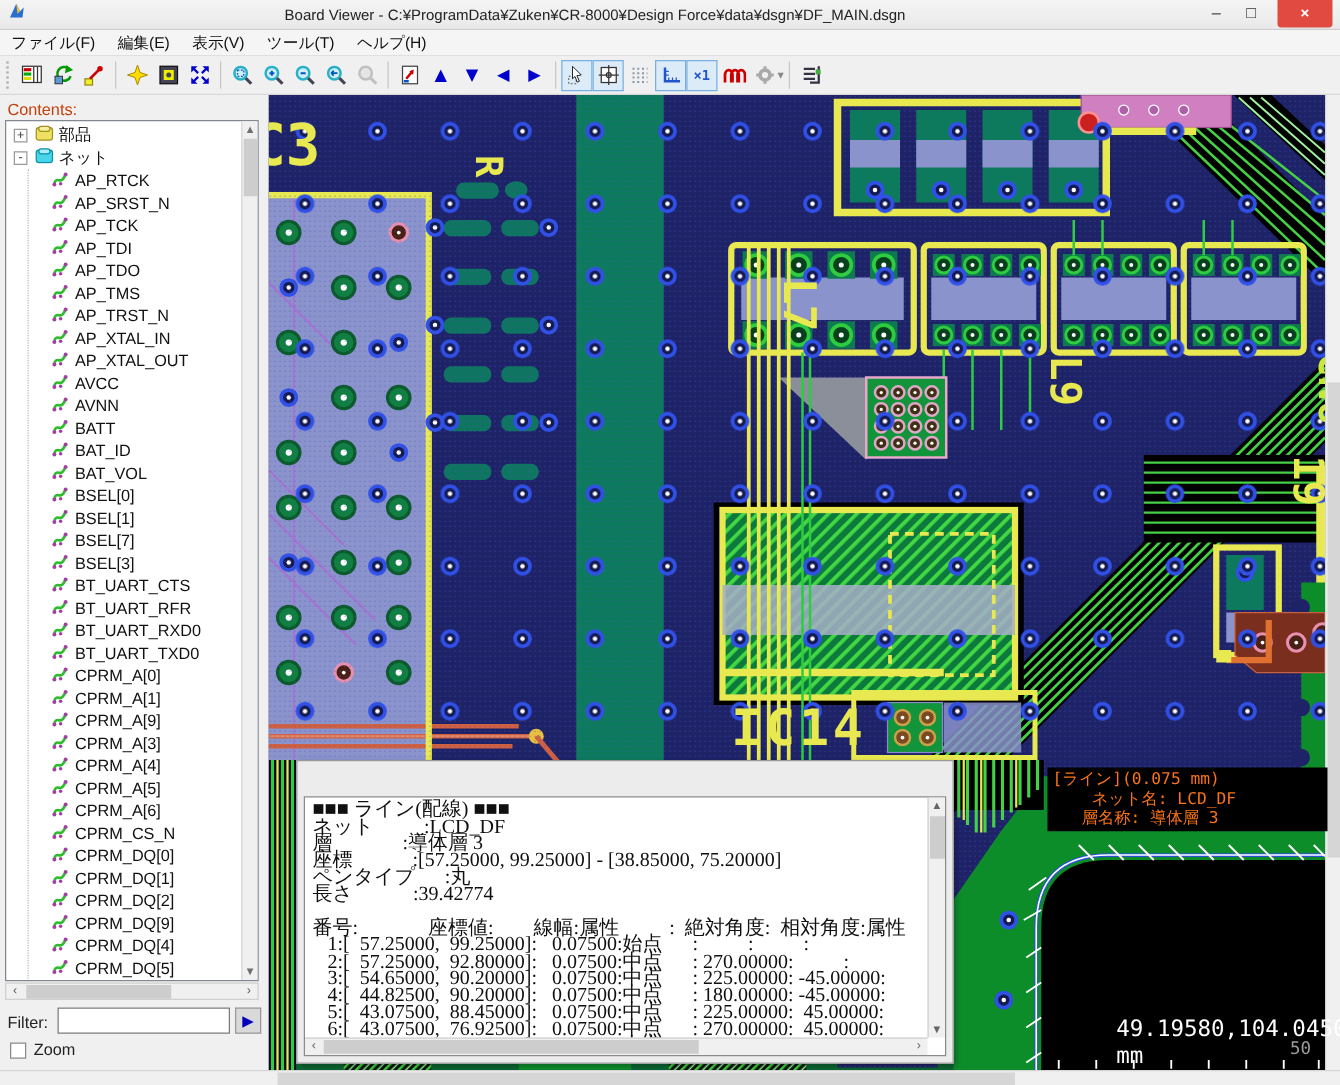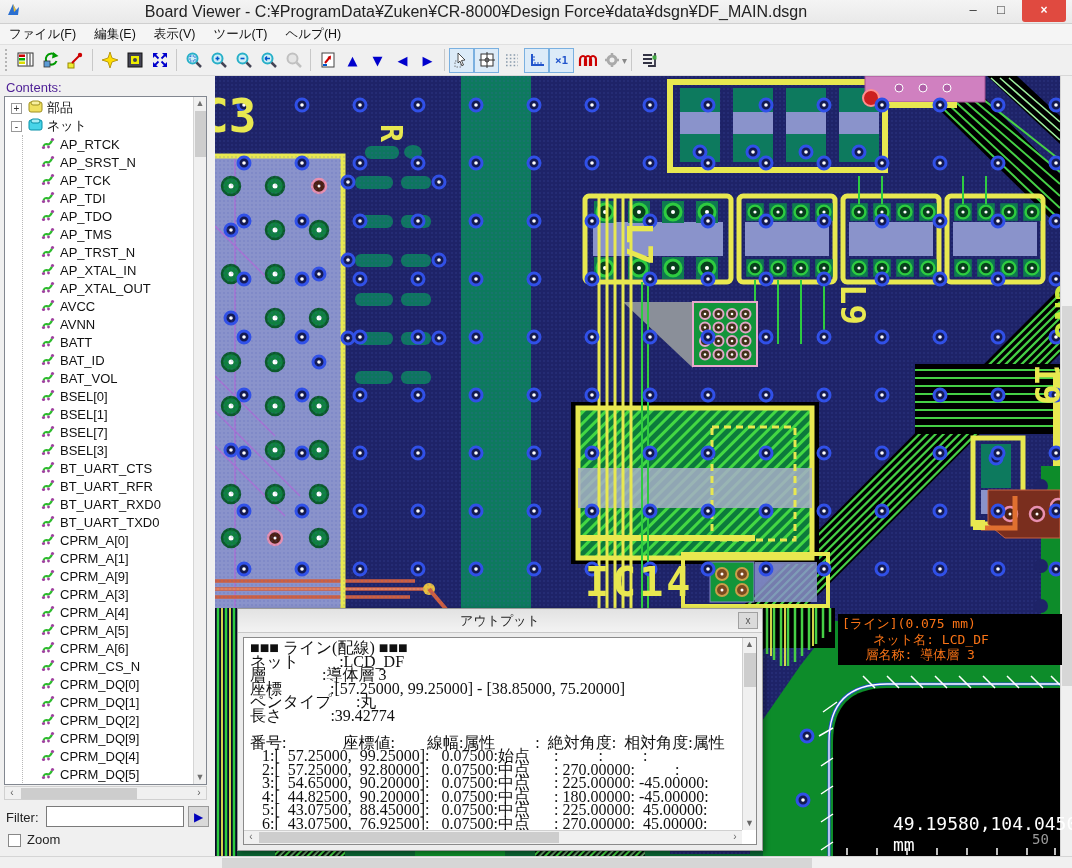--- a/index.html
+++ b/index.html
@@ -4,21 +4,21 @@
 <style>
   * { margin:0; padding:0; box-sizing:border-box; }
   html,body { width:1072px; height:868px; overflow:hidden; background:#f0f0f0;
     font-family:"Liberation Sans", sans-serif; }
 
   
   #titlebar { position:absolute; left:0; top:0; width:1072px; height:24px;
     background:linear-gradient(#f4f4f4,#e9e9e9); border-bottom:1px solid #cfcfcf;
     display:flex; align-items:center; }
   #title-text { position:absolute; left:0; right:120px; text-align:center;
-    font-size:16px; color:#222; white-space:nowrap; }
+    font-size:12px; color:#222; white-space:nowrap; }
   #app-logo { margin-left:6px; }
   .winbtn { position:absolute; top:0; height:22px; text-align:center; line-height:20px;
     font-size:13px; color:#333; width:26px; cursor:default; }
   #btn-min { right:86px; }
   #btn-max { right:58px; }
   #btn-close { right:6px; width:44px; background:#e04a40; color:#fff; height:22px;
     border-radius:0 0 3px 3px; font-size:12px; font-weight:bold; }
 
   #menubar { position:absolute; left:0; top:24px; width:1072px; height:21px;
     background:#f5f5f5; border-bottom:1px solid #e0e0e0; display:flex; align-items:center; }
@@ -30,21 +30,21 @@
   .tb { width:25px; height:25px; background:transparent; border:1px solid transparent;
     display:flex; align-items:center; justify-content:center; padding:0; }
   .tb svg { width:20px; height:20px; }
   .tb.tb-active { border:1px solid #7ab0e0; background:#dcebf8; }
   .tb-tri { font-size:13px; color:#0000cc; font-family:"DejaVu Sans", sans-serif; }
   .sep { width:1px; height:22px; background:#c8c8c8; margin:0 4px; }
   .dd-arrow { font-size:10px; color:#888; margin-left:-2px; }
   .x1-label { font-size:11px; font-weight:bold; color:#2255cc; font-family:"DejaVu Sans Mono", monospace; }
 
   
-  #contents-label { position:absolute; left:6px; top:80px; font-size:13px; color:#4c1d95; }
+  #contents-label { position:absolute; left:6px; top:80px; font-size:13px; color:#c2410c; }
   #tree-box { position:absolute; left:4px; top:96px; width:203px; height:689px;
     background:#fff; border:1px solid #828790; overflow:hidden; }
   #tree-scroll-v { position:absolute; right:0; top:0; width:13px; height:100%;
     background:#f0f0f0; border-left:1px solid #d5d5d5; font-size:9px; color:#707070; text-align:center; }
   #tree-thumb { position:absolute; left:1px; top:14px; width:11px; height:46px; background:#cdcdcd; }
   .scroll-arrow { height:13px; line-height:13px; }
   #tree-items { position:absolute; left:0; top:2px; width:188px; }
   .tree-row { height:18px; display:flex; align-items:center; font-size:13px; color:#111; white-space:nowrap; }
   .expander { width:11px; height:11px; border:1px solid #999; background:#fff; margin-left:6px;
     font-size:10px; line-height:9px; text-align:center; color:#333; flex:0 0 auto; }
@@ -1016,24 +1016,20 @@
 <div id="canvas-hscroll">
     <div id="canvas-hthumb"></div>
   </div>
 
 <div class="pcb-text-overlay" id="coord-readout">49.19580,104.04504 mm</div>
 <div class="pcb-text-overlay" id="ruler-label">50</div>
 
 <div id="pcb-tooltip"><div class="tt-line">[ライン](0.075 mm)</div><div class="tt-line">    ネット名: LCD_DF</div><div class="tt-line">   層名称: 導体層 3</div></div>
 
 <div id="output-window">
-  <div id="output-titlebar">
-    <span>アウトプット</span>
-    <div id="output-close">x</div>
-  </div>
   <div id="output-body">
     <div id="output-text"><div class="out-line">■■■ ライン(配線) ■■■</div><div class="out-line">ネット          :LCD_DF</div><div class="out-line">層              :導体層 3</div><div class="out-line">座標            :[57.25000, 99.25000] - [38.85000, 75.20000]</div><div class="out-line">ペンタイプ      :丸</div><div class="out-line">長さ            :39.42774</div><div class="out-line"></div><div class="out-line">番号:              座標値:        線幅:属性          :  絶対角度:  相対角度:属性</div><div class="out-line">   1:[  57.25000,  99.25000]:   0.07500:始点      :          :          :</div><div class="out-line">   2:[  57.25000,  92.80000]:   0.07500:中点      : 270.00000:          :</div><div class="out-line">   3:[  54.65000,  90.20000]:   0.07500:中点      : 225.00000: -45.00000:</div><div class="out-line">   4:[  44.82500,  90.20000]:   0.07500:中点      : 180.00000: -45.00000:</div><div class="out-line">   5:[  43.07500,  88.45000]:   0.07500:中点      : 225.00000:  45.00000:</div><div class="out-line">   6:[  43.07500,  76.92500]:   0.07500:中点      : 270.00000:  45.00000:</div><div class="out-line">   7:[  42.87500,  76.72500]:   0.07500:中点      : 225.00000: -45.00000:</div></div>
     <div id="output-vscroll">
       <div class="scroll-arrow">▲</div>
       <div id="output-vthumb"></div>
       <div class="scroll-arrow" style="position:absolute;bottom:0;width:100%;">▼</div>
     </div>
     <div id="output-hscroll">
       <span class="h-arrow" style="left:0;">‹</span>
       <div id="output-hthumb"></div>

